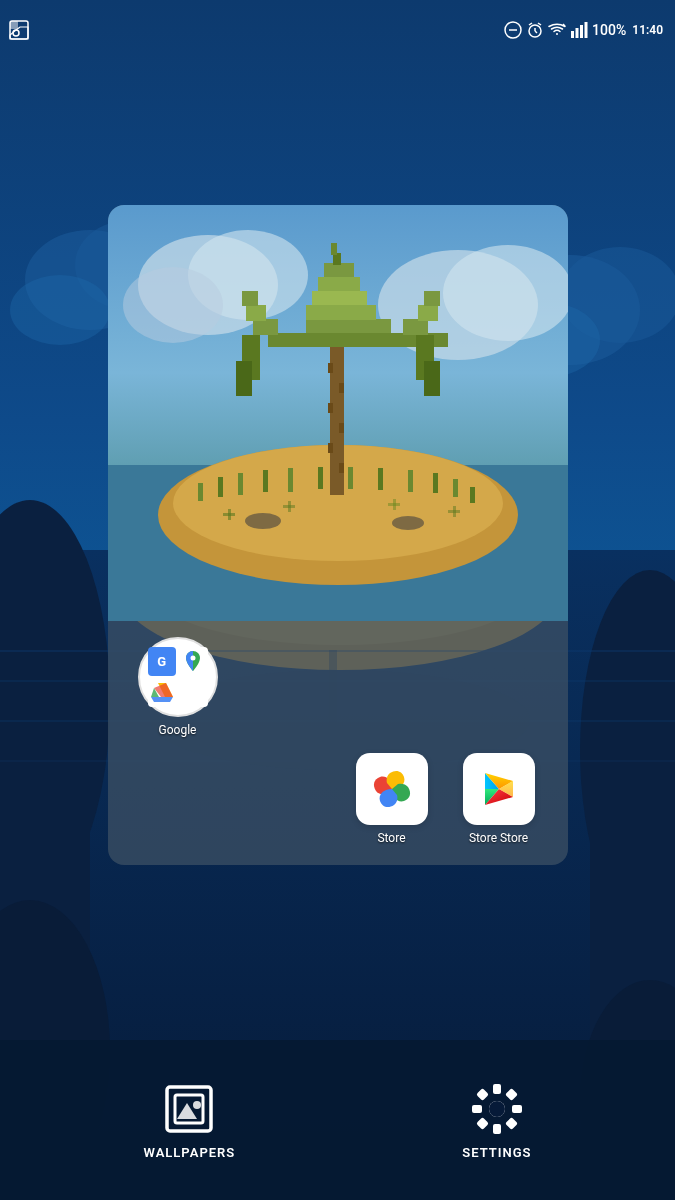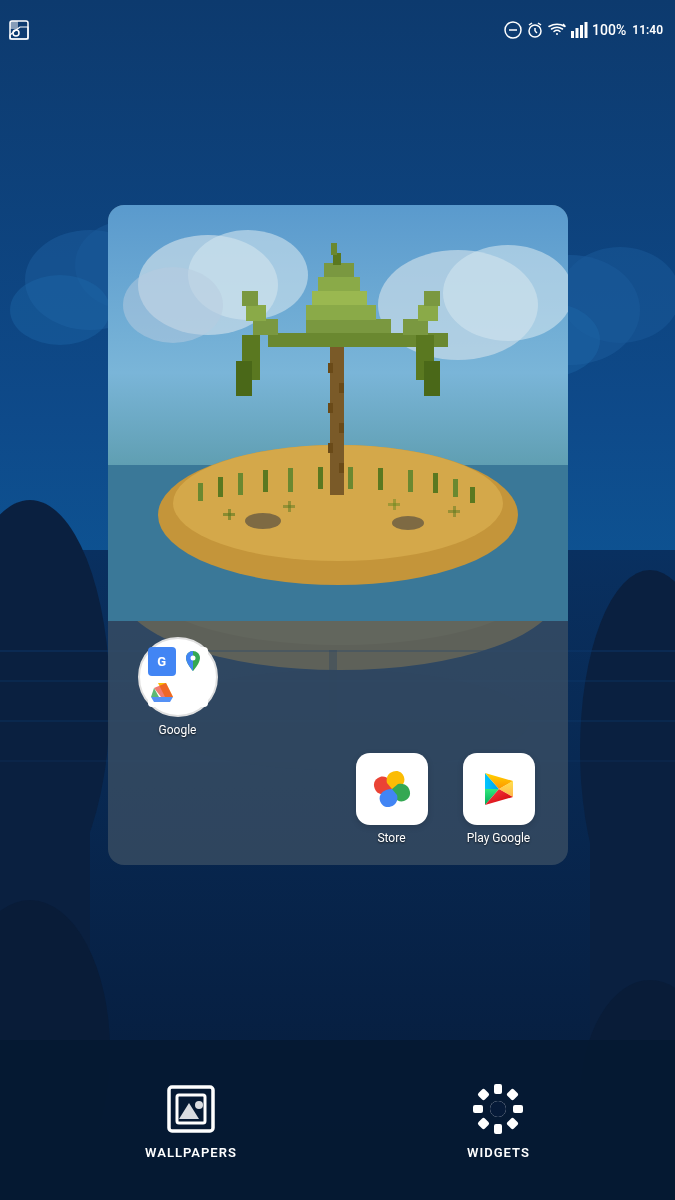--- a/index.html
+++ b/index.html
@@ -472,21 +472,21 @@
 
           <polygon points="8,22 8,38 22,22" fill="url(#pg4)"></polygon>
 
           <polygon points="8,6 22,22 36,14" fill="url(#pg2)"></polygon>
 
           <polygon points="8,38 22,22 36,30" fill="url(#pg3)"></polygon>
 
           <polygon points="22,22 36,14 36,30" fill="url(#pg2)" opacity="0.7"></polygon>
         </svg>
       </div>
-      <span class="app-label">Play Google</span>
+      <span class="app-label">Store Store</span>
     </div>
   </div>
 </div>
 
 <div class="bottom-bar">
 
   <div class="bottom-item">
     <div class="bottom-icon">
       <svg width="52" height="52" viewBox="0 0 52 52" xmlns="http://www.w3.org/2000/svg">
 
@@ -514,15 +514,15 @@
           <rect x="1" y="22" width="10" height="8" rx="2"></rect>
           <rect x="41" y="22" width="10" height="8" rx="2"></rect>
           <rect x="7" y="7" width="9" height="9" rx="2" transform="rotate(45 11.5 11.5)"></rect>
           <rect x="36" y="7" width="9" height="9" rx="2" transform="rotate(45 40.5 11.5)"></rect>
           <rect x="7" y="36" width="9" height="9" rx="2" transform="rotate(45 11.5 40.5)"></rect>
           <rect x="36" y="36" width="9" height="9" rx="2" transform="rotate(45 40.5 40.5)"></rect>
         </g>
         <circle cx="26" cy="26" r="8" fill="#061a38"></circle>
       </svg>
     </div>
-    <span class="bottom-item-label">WIDGETS</span>
+    <span class="bottom-item-label">SETTINGS</span>
   </div>
 </div>
 
 </body></html>

